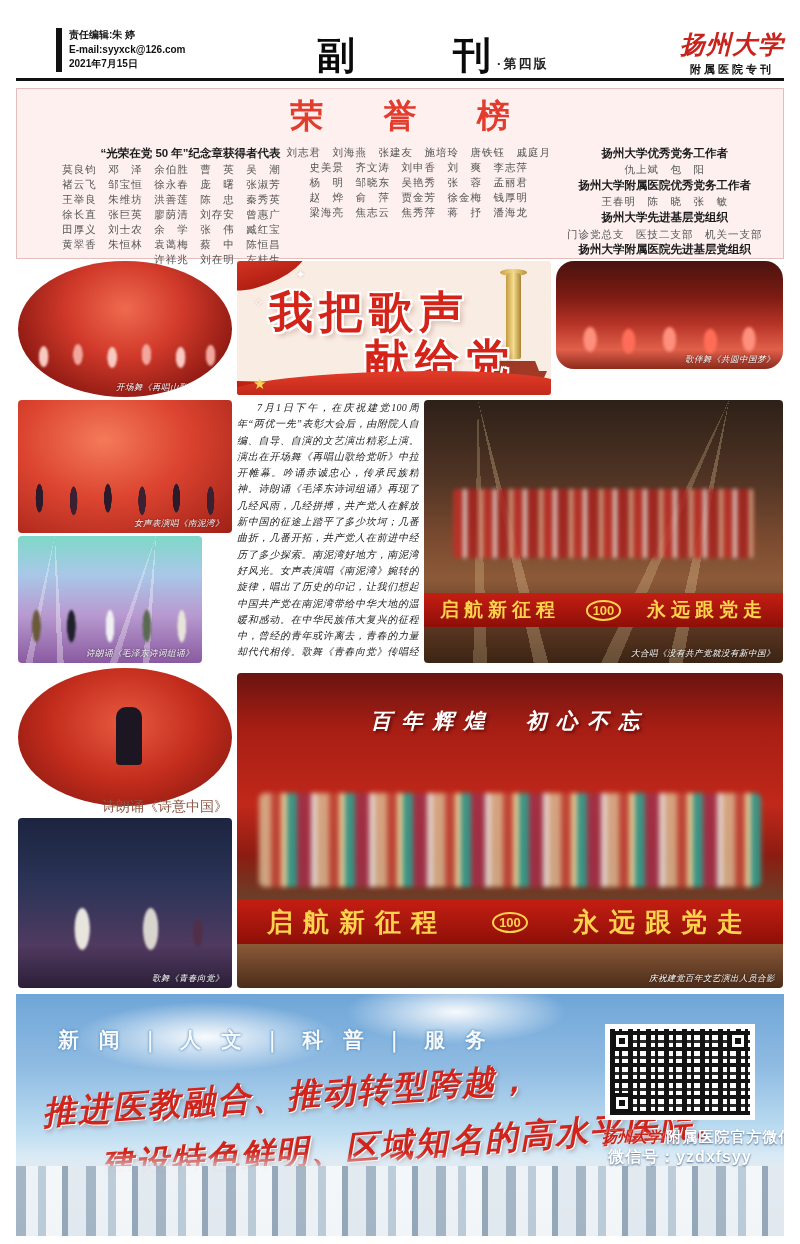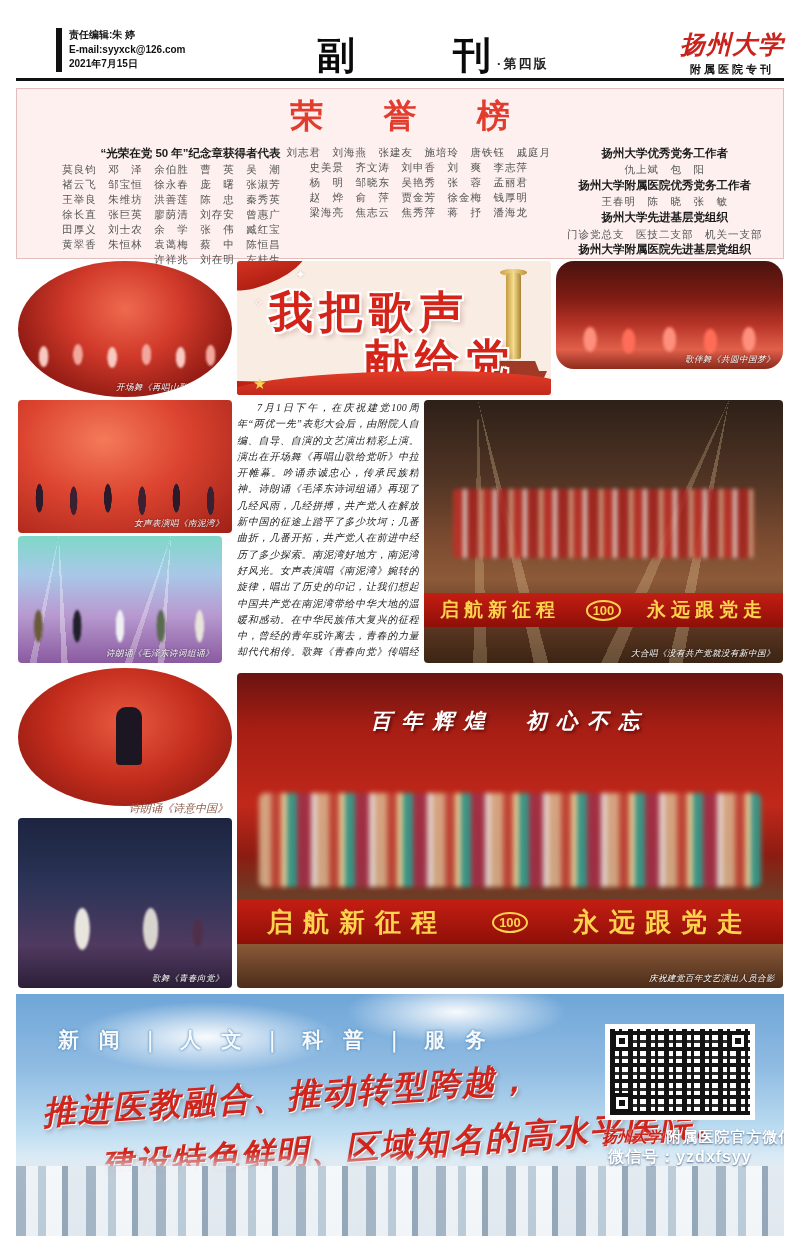--- a/index.html
+++ b/index.html
@@ -71,21 +71,21 @@
      background: radial-gradient(ellipse at 40% 30%, #f47a5a 0%, #dc4430 45%, #a02016 100%); }
   .sc-a .figband { bottom:8%; height:40%;
      background: radial-gradient(8px 30px at 10% 55%, #2a1a2a 0 45%, transparent 50%),
                  radial-gradient(8px 30px at 26% 60%, #3a2030 0 45%, transparent 50%),
                  radial-gradient(8px 30px at 42% 55%, #2a1a2a 0 45%, transparent 50%),
                  radial-gradient(8px 30px at 58% 60%, #3a2030 0 45%, transparent 50%),
                  radial-gradient(8px 30px at 74% 55%, #2a1a2a 0 45%, transparent 50%),
                  radial-gradient(8px 30px at 90% 60%, #3a2030 0 45%, transparent 50%);
      filter: blur(.5px); }
 
-  .sc-b { left:2px; top:275px; width:204px; height:127px; border-radius:4px;
+  .sc-b { left:2px; top:275px; width:184px; height:127px; border-radius:4px;
      background: linear-gradient(180deg,#7fd8c8 0%,#a8c8e8 30%,#b89ad0 62%,#8a5aa0 100%); }
   .sc-b .beams { position:absolute; inset:0;
      background: conic-gradient(from 170deg at 20% 0%, transparent 0 6deg, rgba(255,255,255,.35) 6deg 9deg, transparent 9deg 20deg, rgba(255,255,255,.3) 20deg 23deg, transparent 23deg),
                  conic-gradient(from 175deg at 75% 0%, transparent 0 8deg, rgba(255,255,255,.35) 8deg 11deg, transparent 11deg 22deg, rgba(255,255,255,.3) 22deg 25deg, transparent 25deg); }
   .sc-b .figband { bottom:10%; height:42%;
      background: radial-gradient(9px 34px at 10% 55%, #6a5a3a 0 45%, transparent 50%),
                  radial-gradient(9px 34px at 29% 55%, #20202a 0 45%, transparent 50%),
                  radial-gradient(9px 34px at 50% 55%, #f0f0f4 0 45%, transparent 50%),
                  radial-gradient(9px 34px at 70% 55%, #5a6a50 0 45%, transparent 50%),
                  radial-gradient(9px 34px at 89% 55%, #e8e4da 0 45%, transparent 50%); }
@@ -102,21 +102,21 @@
      background: repeating-linear-gradient(90deg, #c03028 0 10px, #e8e4de 10px 14px, #a82420 14px 26px, #d8b090 26px 30px);
      filter: blur(2px); opacity:.85; border-radius:4px; }
   .band { position:absolute; left:0; right:0; display:flex; align-items:center; justify-content:space-between; background:linear-gradient(#c41e12,#8e0f08); color:#ffd34d; font-weight:900; font-family:"Liberation Serif","DejaVu Serif",serif; }
   .sc-mid .band { bottom:36px; height:34px; padding:0 16px; font-size:19px; letter-spacing:5px; }
   .emblem { font-size:13px; color:#ffd34d; border:2px solid #ffd34d; border-radius:50%; padding:1px 5px; letter-spacing:0; font-family:"Liberation Sans",sans-serif; }
 
   .oval2-wrap { left:2px; top:407px; width:214px; height:150px; overflow:visible; }
   .oval2 { position:absolute; left:0; top:0; width:214px; height:138px; border-radius:50%;
      background: radial-gradient(ellipse at 50% 40%, #e85a40 0%, #c22c1c 50%, #7c140e 100%); }
   .oval2 .fig { position:absolute; left:46%; top:28%; width:26px; height:58px; background:#1c1622; border-radius:10px 10px 4px 4px; filter:blur(.5px); }
-  .cap-dark { position:absolute; right:4px; bottom:2px; color:#8a5646; font-size:11px; font-style:italic; white-space:nowrap; }
+  .cap-dark { position:absolute; right:4px; bottom:2px; color:#8a5646; font-size:14px; white-space:nowrap; }
 
   .sc-d { left:2px; top:557px; width:214px; height:170px; border-radius:4px;
      background: linear-gradient(180deg,#1c2440 0%,#2c3458 40%,#503a60 75%,#2c1e38 100%); }
   .sc-d .figband { bottom:14%; height:46%;
      background: radial-gradient(16px 44px at 30% 55%, #e8e4de 0 45%, transparent 50%),
                  radial-gradient(16px 44px at 62% 55%, #d8d4ce 0 45%, transparent 50%),
                  radial-gradient(10px 30px at 84% 60%, #503048 0 45%, transparent 50%);
      filter: blur(1px); }
 
   .sc-big { left:221px; top:412px; width:546px; height:315px; border-radius:4px;

